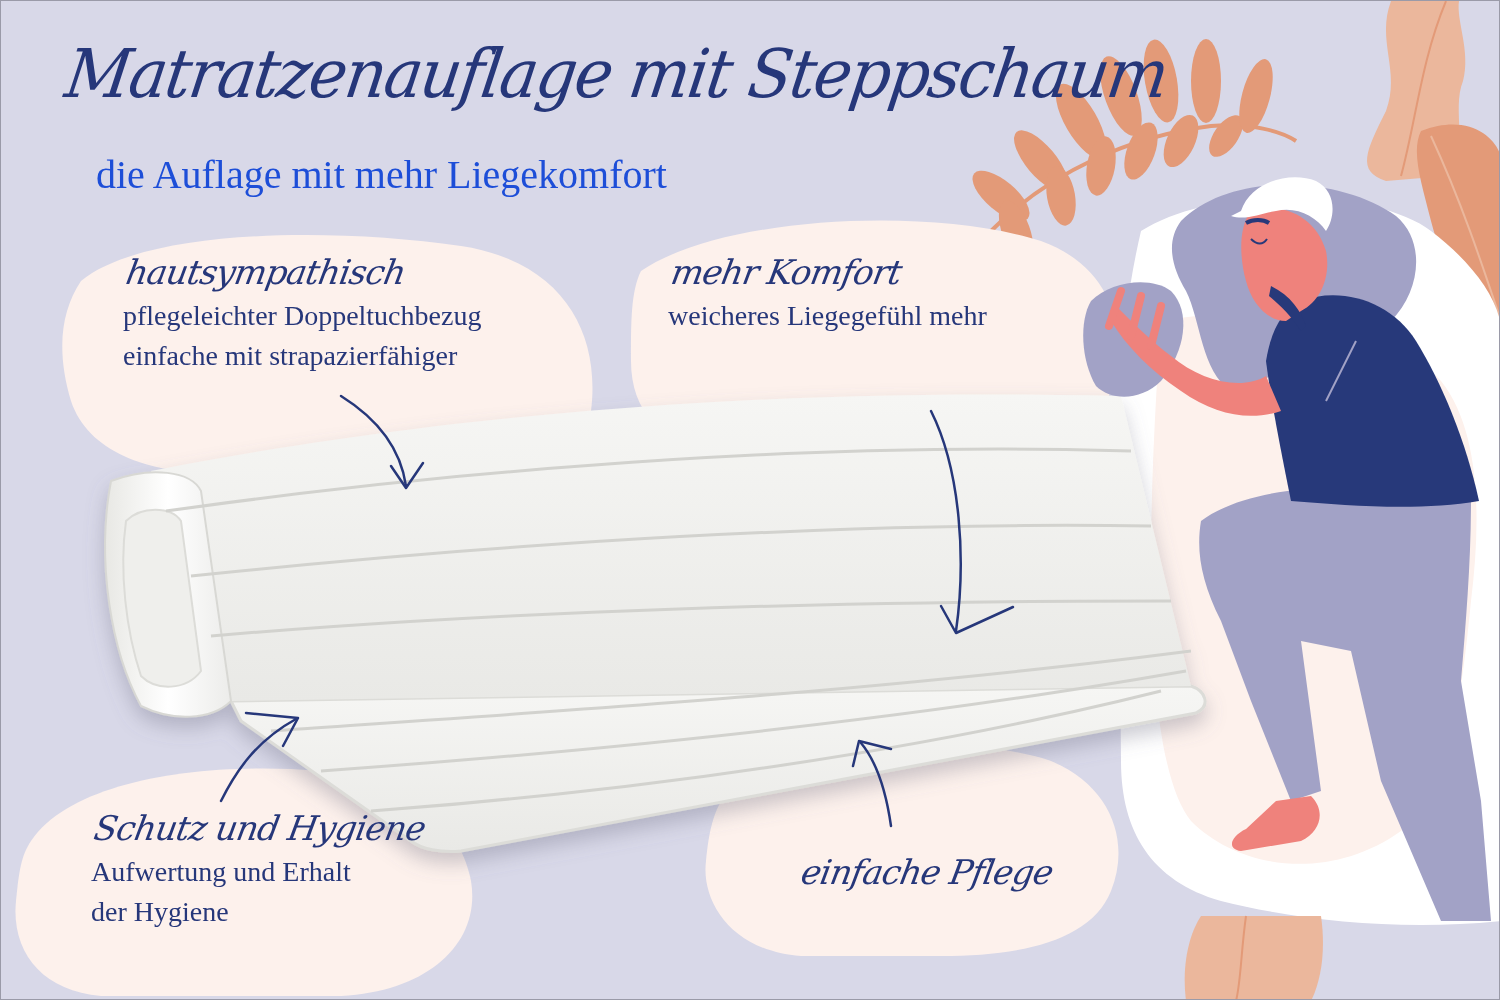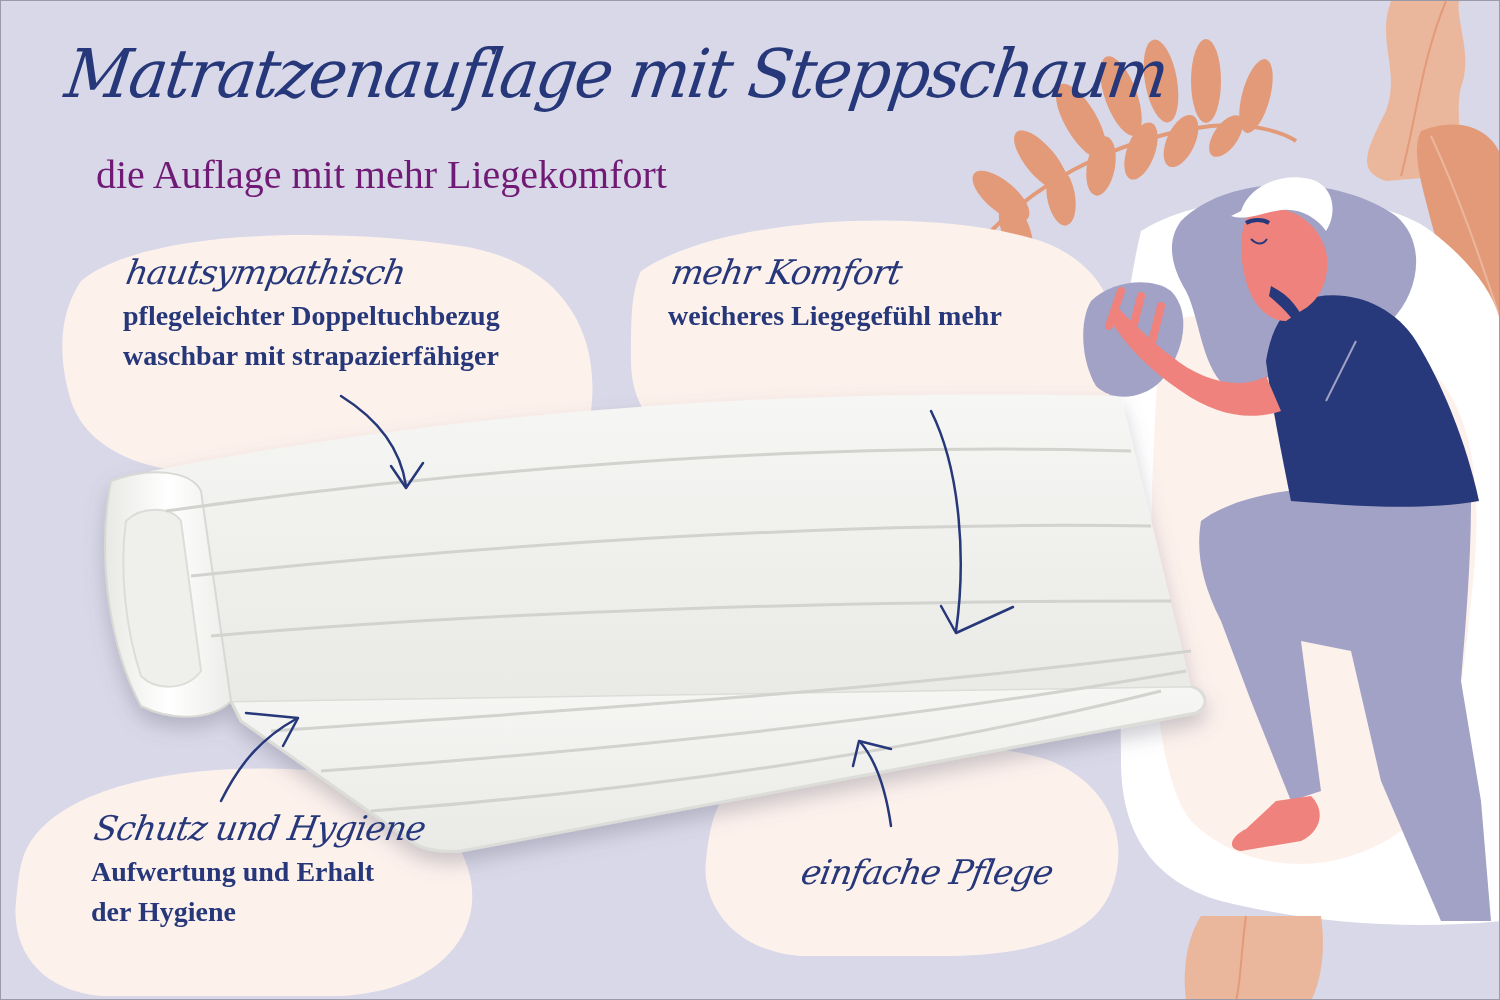--- a/index.html
+++ b/index.html
@@ -22,42 +22,41 @@
       color: #26377a;
       transform: skewX(-8deg) scaleY(1.05);
       transform-origin: left bottom;
       white-space: nowrap;
       line-height: 1.1;
     }
     .subtitle {
       position: absolute; left: 95px; top: 150px;
       font-family: "Liberation Serif", serif;
       font-size: 40px;
-      color: #701a75;
+      color: #1d4ed8;
       white-space: nowrap;
     }
 
     .callout { position: absolute; color: #26377a; }
     .callout .heading {
       font-family: "DejaVu Serif", serif;
       font-style: italic;
       font-size: 34px;
       letter-spacing: -1px;
       transform: skewX(-10deg);
       transform-origin: left bottom;
       white-space: nowrap;
       line-height: 1.15;
       margin-bottom: 4px;
     }
     .callout .line {
       font-family: "Liberation Serif", serif;
       font-size: 28px;
       line-height: 40px;
       white-space: nowrap;
-      font-weight: bold;
     }
   </style>
 </head>
 <body>
 
 <div class="canvas">
 
   <svg class="layer" viewBox="0 0 1500 1000" xmlns="http://www.w3.org/2000/svg">
 
     <g>
@@ -174,21 +173,21 @@
       <path d="M852 765 L858 740 L890 748"></path>
     </g>
   </svg>
 
   <div class="title">Matratzenauflage mit Steppschaum</div>
   <div class="subtitle">die Auflage mit mehr Liegekomfort</div>
 
   <div class="callout" style="left:122px; top:252px;">
     <div class="heading">hautsympathisch</div>
     <div class="line">pflegeleichter Doppeltuchbezug</div>
-    <div class="line">waschbar mit strapazierfähiger</div>
+    <div class="line">einfache mit strapazierfähiger</div>
   </div>
 
   <div class="callout" style="left:667px; top:252px;">
     <div class="heading">mehr Komfort</div>
     <div class="line">weicheres Liegegefühl mehr</div>
   </div>
 
   <div class="callout" style="left:90px; top:808px;">
     <div class="heading">Schutz und Hygiene</div>
     <div class="line">Aufwertung und Erhalt</div>

